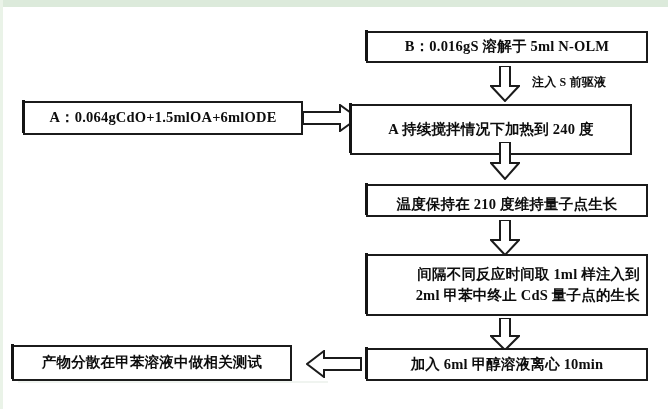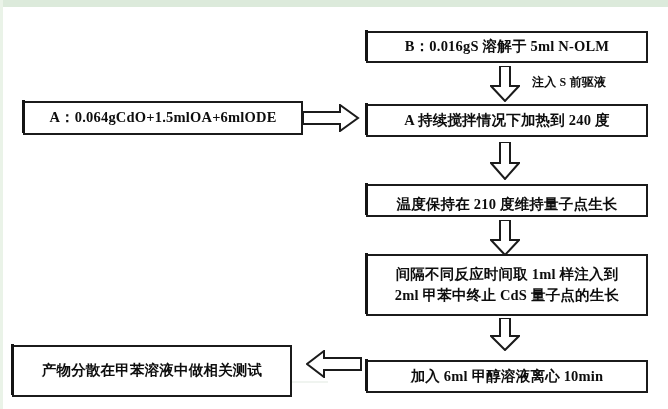--- a/index.html
+++ b/index.html
@@ -106,58 +106,58 @@
   <div class="node" style="left:23px; top:101px; width:280px; height:34px;">
     <span class="inner">A：0.064gCdO+1.5mlOA+6mlODE</span>
   </div>
 
   <div class="arrow" style="left:302px; top:104px;">
     <svg width="58" height="28" viewBox="0 0 58 28">
       <polygon points="1,8 38,8 38,1 56,14 38,27 38,20 1,20" fill="#ffffff" stroke="#1b1b1b" stroke-width="2" stroke-linejoin="miter"></polygon>
     </svg>
   </div>
 
-  <div class="node" style="left:366px; top:104px; width:282px; height:33px;">
+  <div class="node" style="left:350px; top:104px; width:282px; height:51px;">
     <span class="inner">A 持续搅拌情况下加热到 240 度</span>
   </div>
 
   <div class="arrow" style="left:490px; top:142px;">
     <svg width="30" height="38" viewBox="0 0 30 38">
       <polygon points="10,0 20,0 20,21 29,21 15,37 1,21 10,21" fill="#ffffff" stroke="#1b1b1b" stroke-width="2" stroke-linejoin="miter"></polygon>
     </svg>
   </div>
 
   <div class="node" style="left:366px; top:184px; width:282px; height:33px;align-items:flex-end;">
     <span class="inner">温度保持在 210 度维持量子点生长</span>
   </div>
 
   <div class="arrow" style="left:490px; top:220px;">
     <svg width="30" height="36" viewBox="0 0 30 36">
       <polygon points="10,0 20,0 20,20 29,20 15,35 1,20 10,20" fill="#ffffff" stroke="#1b1b1b" stroke-width="2" stroke-linejoin="miter"></polygon>
     </svg>
   </div>
 
-  <div class="node" style="left:366px; top:254px; width:282px; height:62px;">
+  <div class="node" style="left:366px; top:254px; width:282px; height:62px;text-align:right;">
     <span class="inner">间隔不同反应时间取 1ml 样注入到
 2ml 甲苯中终止 CdS 量子点的生长</span>
   </div>
 
   <div class="arrow" style="left:490px; top:318px;">
     <svg width="30" height="33" viewBox="0 0 30 33">
       <polygon points="10,0 20,0 20,18 29,18 15,32 1,18 10,18" fill="#ffffff" stroke="#1b1b1b" stroke-width="2" stroke-linejoin="miter"></polygon>
     </svg>
   </div>
 
-  <div class="node" style="left:366px; top:348px; width:282px; height:33px;margin-top:12px;">
+  <div class="node" style="left:366px; top:348px; width:282px; height:33px;">
     <span class="inner">加入 6ml 甲醇溶液离心 10min</span>
   </div>
 
   <div class="arrow" style="left:306px; top:350px;">
     <svg width="56" height="28" viewBox="0 0 56 28">
       <polygon points="55,8 18,8 18,1 1,14 18,27 18,20 55,20" fill="#ffffff" stroke="#1b1b1b" stroke-width="2" stroke-linejoin="miter"></polygon>
     </svg>
   </div>
 
-  <div class="node" style="left:12px; top:345px; width:280px; height:52px;">
+  <div class="node" style="left:12px; top:345px; width:280px; height:36px;">
     <span class="inner">产物分散在甲苯溶液中做相关测试</span>
   </div>
 
 </div>
 
 </body></html>

